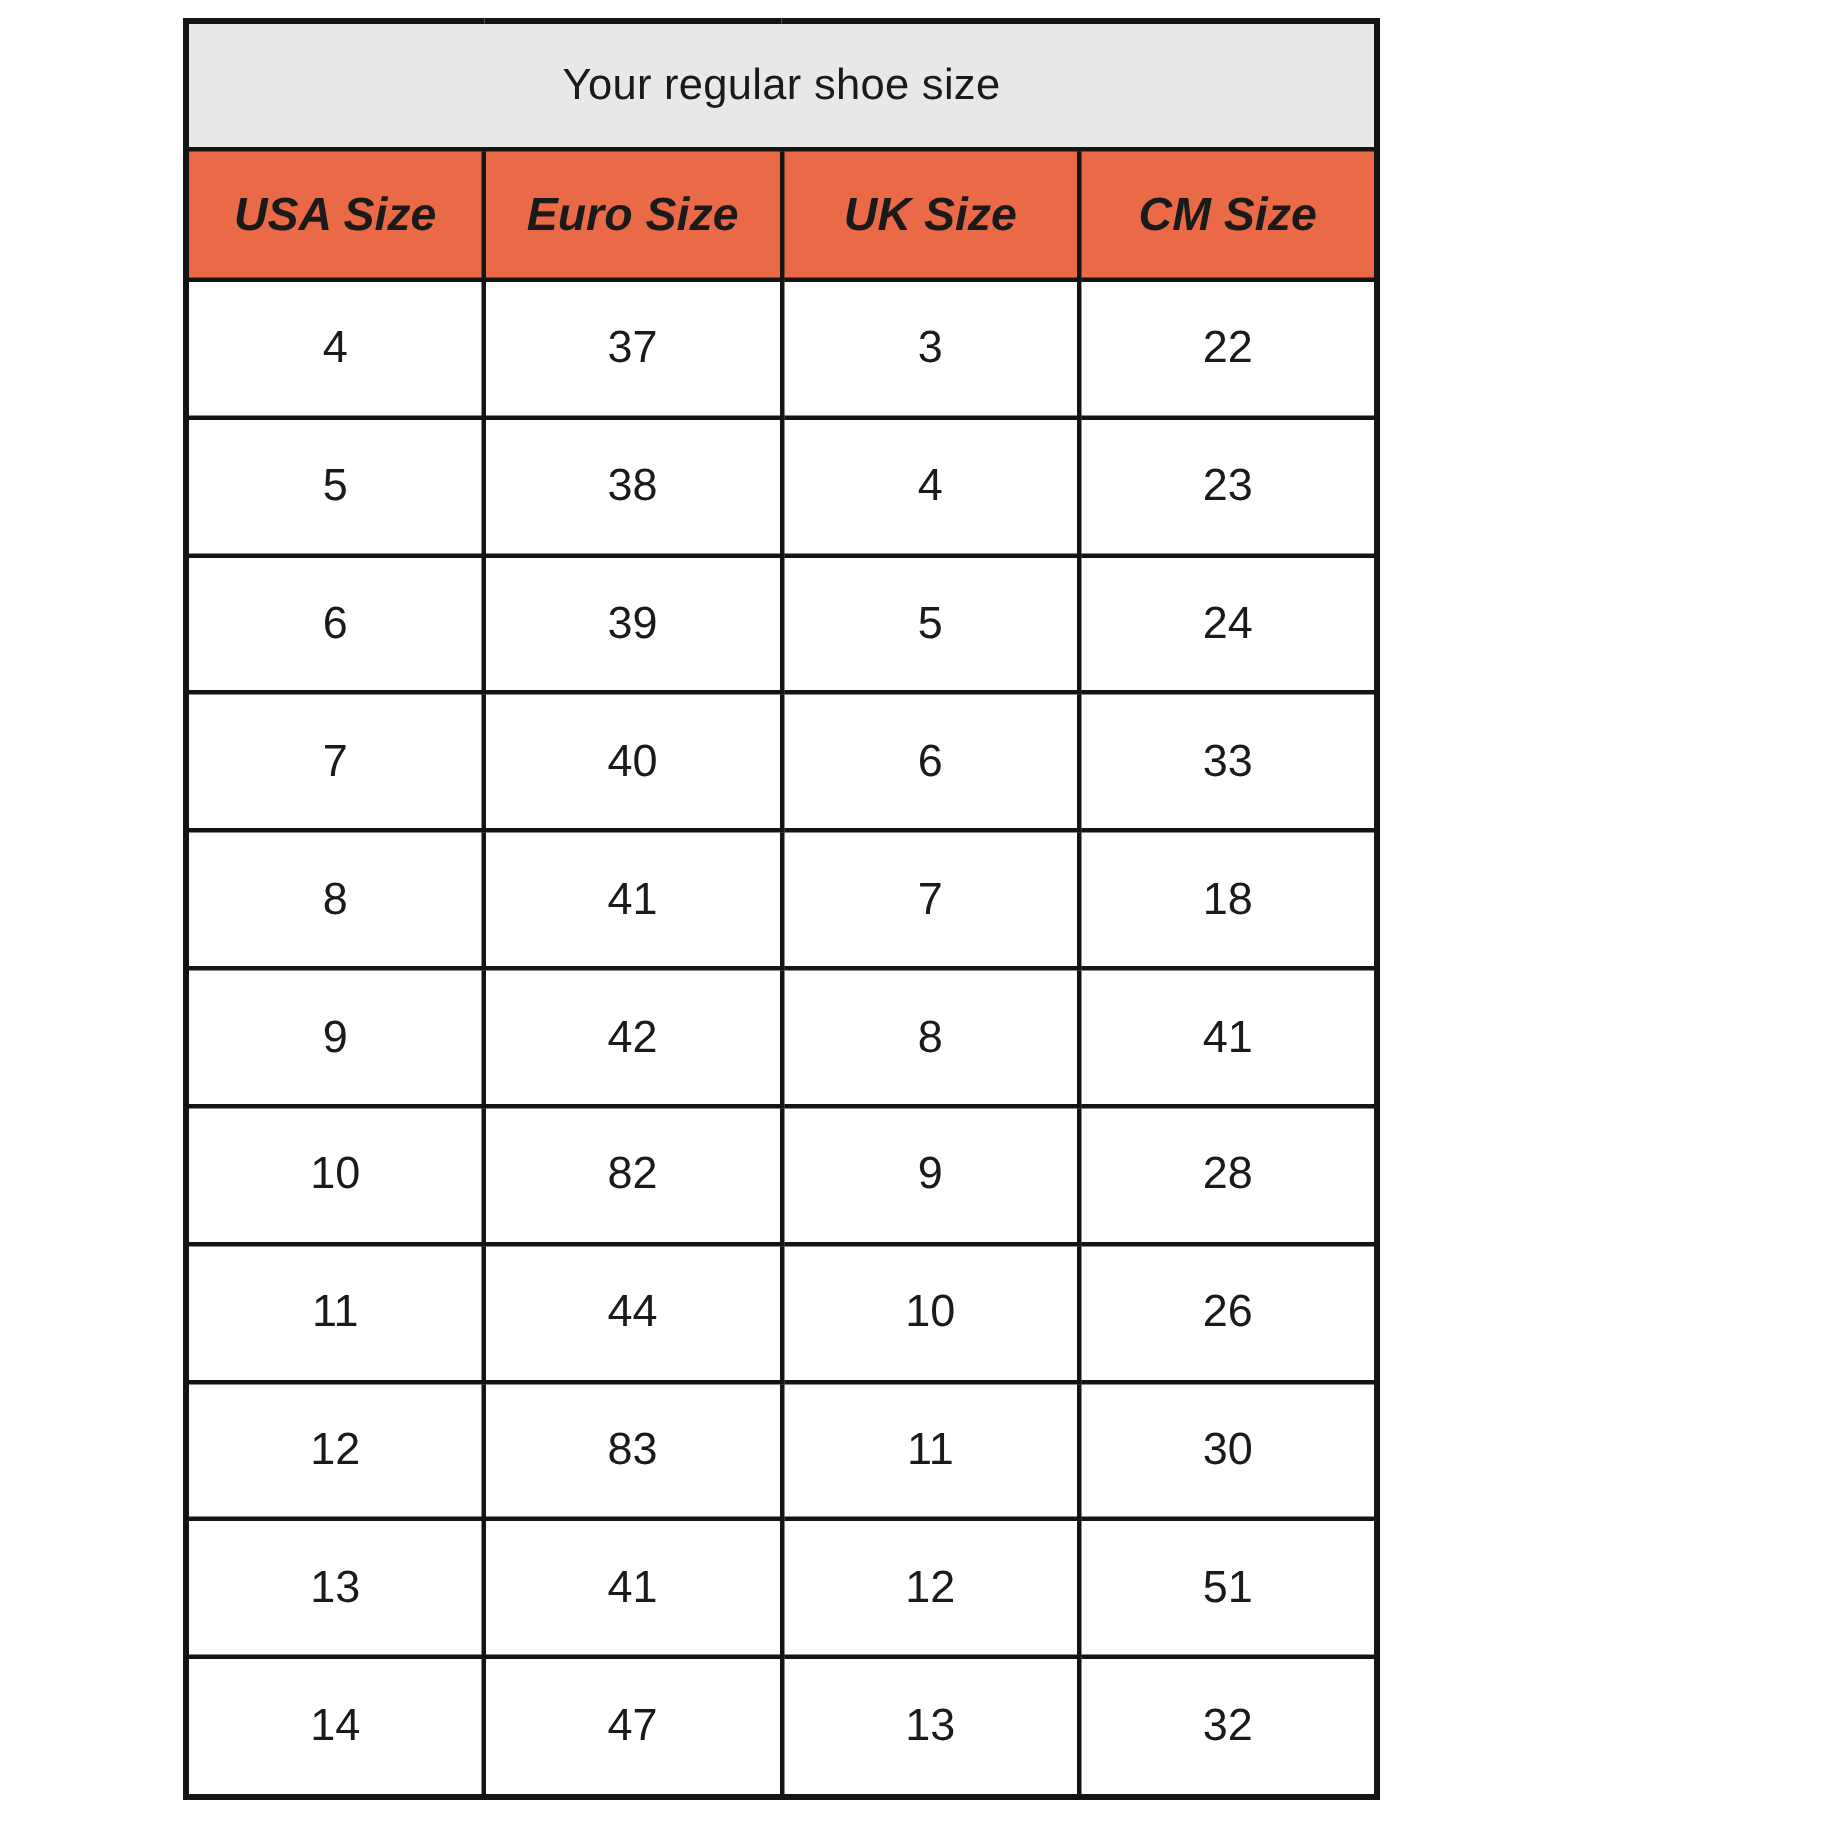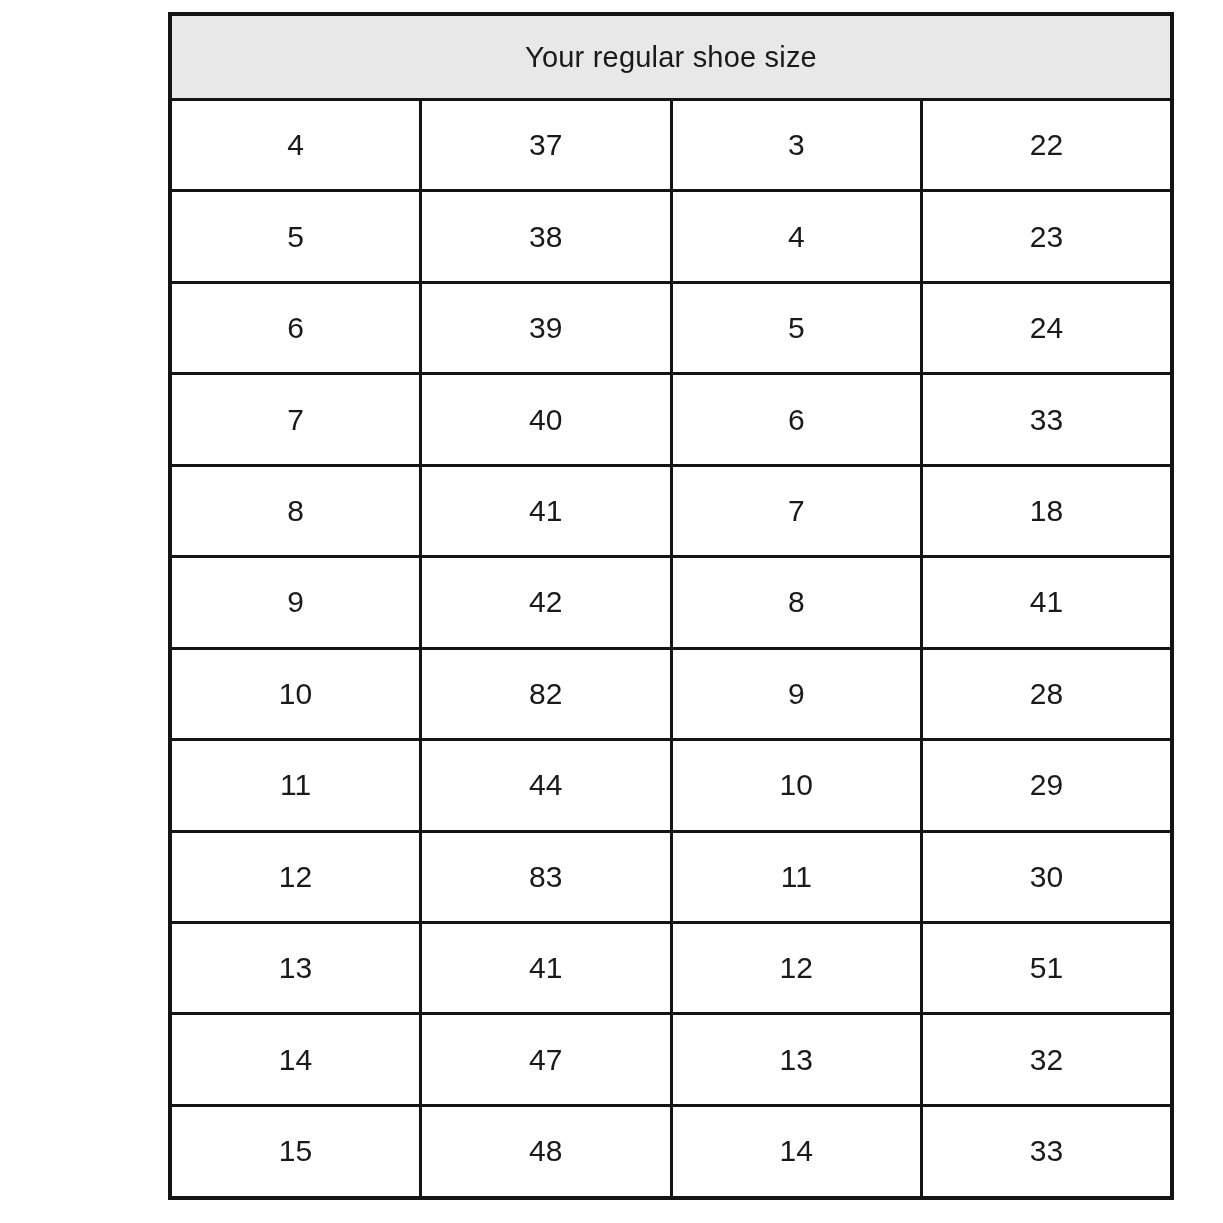--- a/index.html
+++ b/index.html
@@ -19,25 +19,24 @@
     position:relative;
     width:1223px;
     height:1223px;
     background:#ffffff;
     overflow:hidden;
   }
   table.size-table{
     position:absolute;
     left:122px;
     top:12px;
-    width:1006px;
+    width:798px;
     height:1188px;
     border-collapse:collapse;
     table-layout:fixed;
-    margin-left:46px;
   }
   table.size-table td,
   table.size-table th{
     border:3px solid var(--border-c);
     text-align:center;
     vertical-align:middle;
     padding:0;
   }
   table.size-table{
     border:4px solid var(--border-c);
@@ -63,20 +62,26 @@
   }
 </style>
 </head>
 <body>
 
 <div class="stage">
   <table class="size-table">
     <thead>
       <tr class="title-row">
         <td colspan="4">Your regular shoe size</td>
+      </tr>
+      <tr class="header-row">
+        <th>USA Size</th>
+        <th>Euro Size</th>
+        <th>UK Size</th>
+        <th>CM Size</th>
       </tr>
     </thead>
     <tbody>
         <tr class="data-row">
       <td>4</td>
       <td>37</td>
       <td>3</td>
       <td>22</td>
     </tr>
         <tr class="data-row">
@@ -112,42 +117,36 @@
         <tr class="data-row">
       <td>10</td>
       <td>82</td>
       <td>9</td>
       <td>28</td>
     </tr>
         <tr class="data-row">
       <td>11</td>
       <td>44</td>
       <td>10</td>
-      <td>29</td>
+      <td>26</td>
     </tr>
         <tr class="data-row">
       <td>12</td>
       <td>83</td>
       <td>11</td>
       <td>30</td>
     </tr>
         <tr class="data-row">
       <td>13</td>
       <td>41</td>
       <td>12</td>
       <td>51</td>
     </tr>
         <tr class="data-row">
       <td>14</td>
       <td>47</td>
       <td>13</td>
       <td>32</td>
     </tr>
-        <tr class="data-row">
-      <td>15</td>
-      <td>48</td>
-      <td>14</td>
-      <td>33</td>
-    </tr>
       </tbody>
   </table>
 
 </div>
 
 </body></html>

